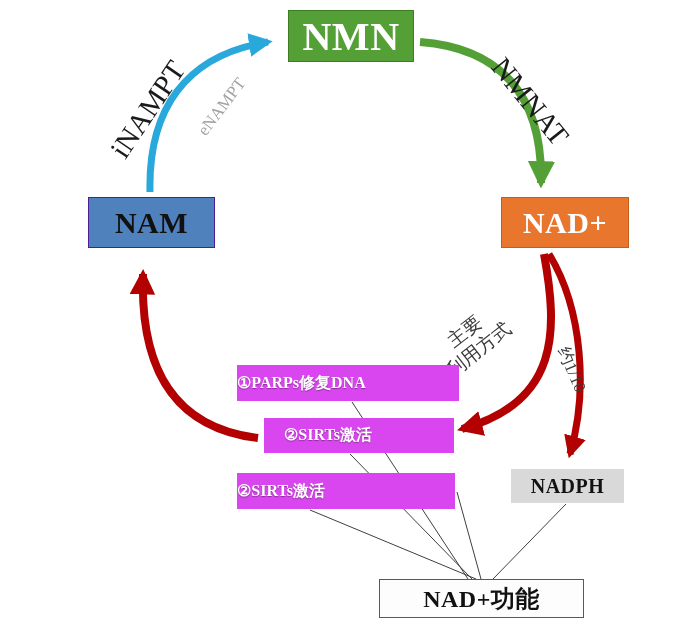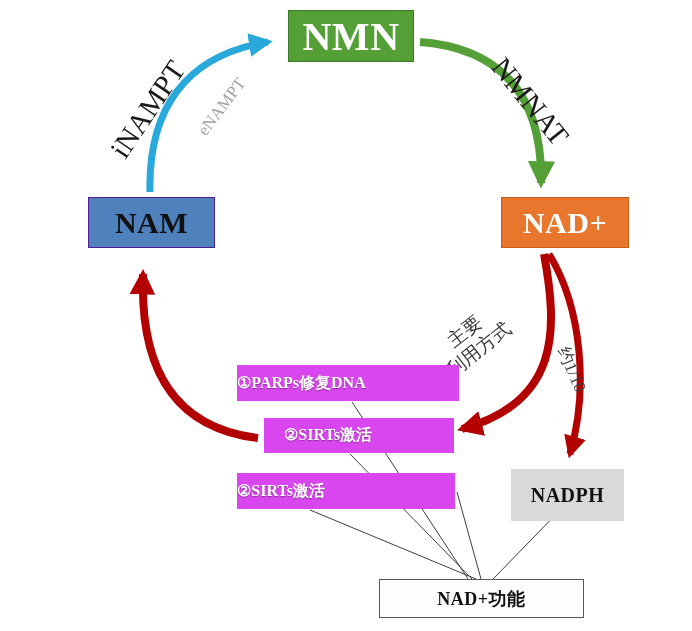--- a/index.html
+++ b/index.html
@@ -13,22 +13,22 @@
   #arrow-layer{position:absolute;left:0;top:0;z-index:1;}
   .node{
     position:absolute;z-index:3;
     display:flex;align-items:center;justify-content:center;
     font-weight:bold;letter-spacing:.5px;
     box-sizing:border-box;
   }
   .node-nmn{left:288px;top:10px;width:126px;height:52px;background:#55a036;border:1px solid #3c7d24;color:#ffffff;font-size:40px;}
   .node-nam{left:88px;top:197px;width:127px;height:51px;background:#4f81bd;border:1px solid #4c1d95;color:#111111;font-size:30px;}
   .node-nad{left:477px;top:197px;width:128px;height:51px;background:#e8762c;border:1px solid #c45e1a;color:#ffffff;font-size:30px;margin-left:24px;}
-  .node-nadph{left:511px;top:469px;width:113px;height:52px;background:#d9d9d9;color:#111111;font-size:20px;}
-  .node-func{left:379px;top:579px;width:205px;height:39px;background:#fdfdfd;border:1px solid #595959;color:#111111;font-size:18px;}
+  .node-nadph{left:511px;top:469px;width:113px;height:34px;background:#d9d9d9;color:#111111;font-size:20px;}
+  .node-func{left:379px;top:579px;width:205px;height:39px;background:#fdfdfd;border:1px solid #595959;color:#111111;font-size:24px;}
   .redbox{
     position:absolute;z-index:3;
     display:flex;align-items:center;justify-content:flex-start;
     background:#d946ef;color:#ffffff;font-weight:bold;font-size:16px;
     text-shadow:0 1px 1px rgba(0,0,0,.35);
   }
   .redbox-1{left:237px;top:365px;width:222px;height:36px;}
   .redbox-2{left:264px;top:418px;width:170px;height:35px;padding-left:20px;}
   .redbox-3{left:237px;top:473px;width:218px;height:36px;}
   .rot-label{

